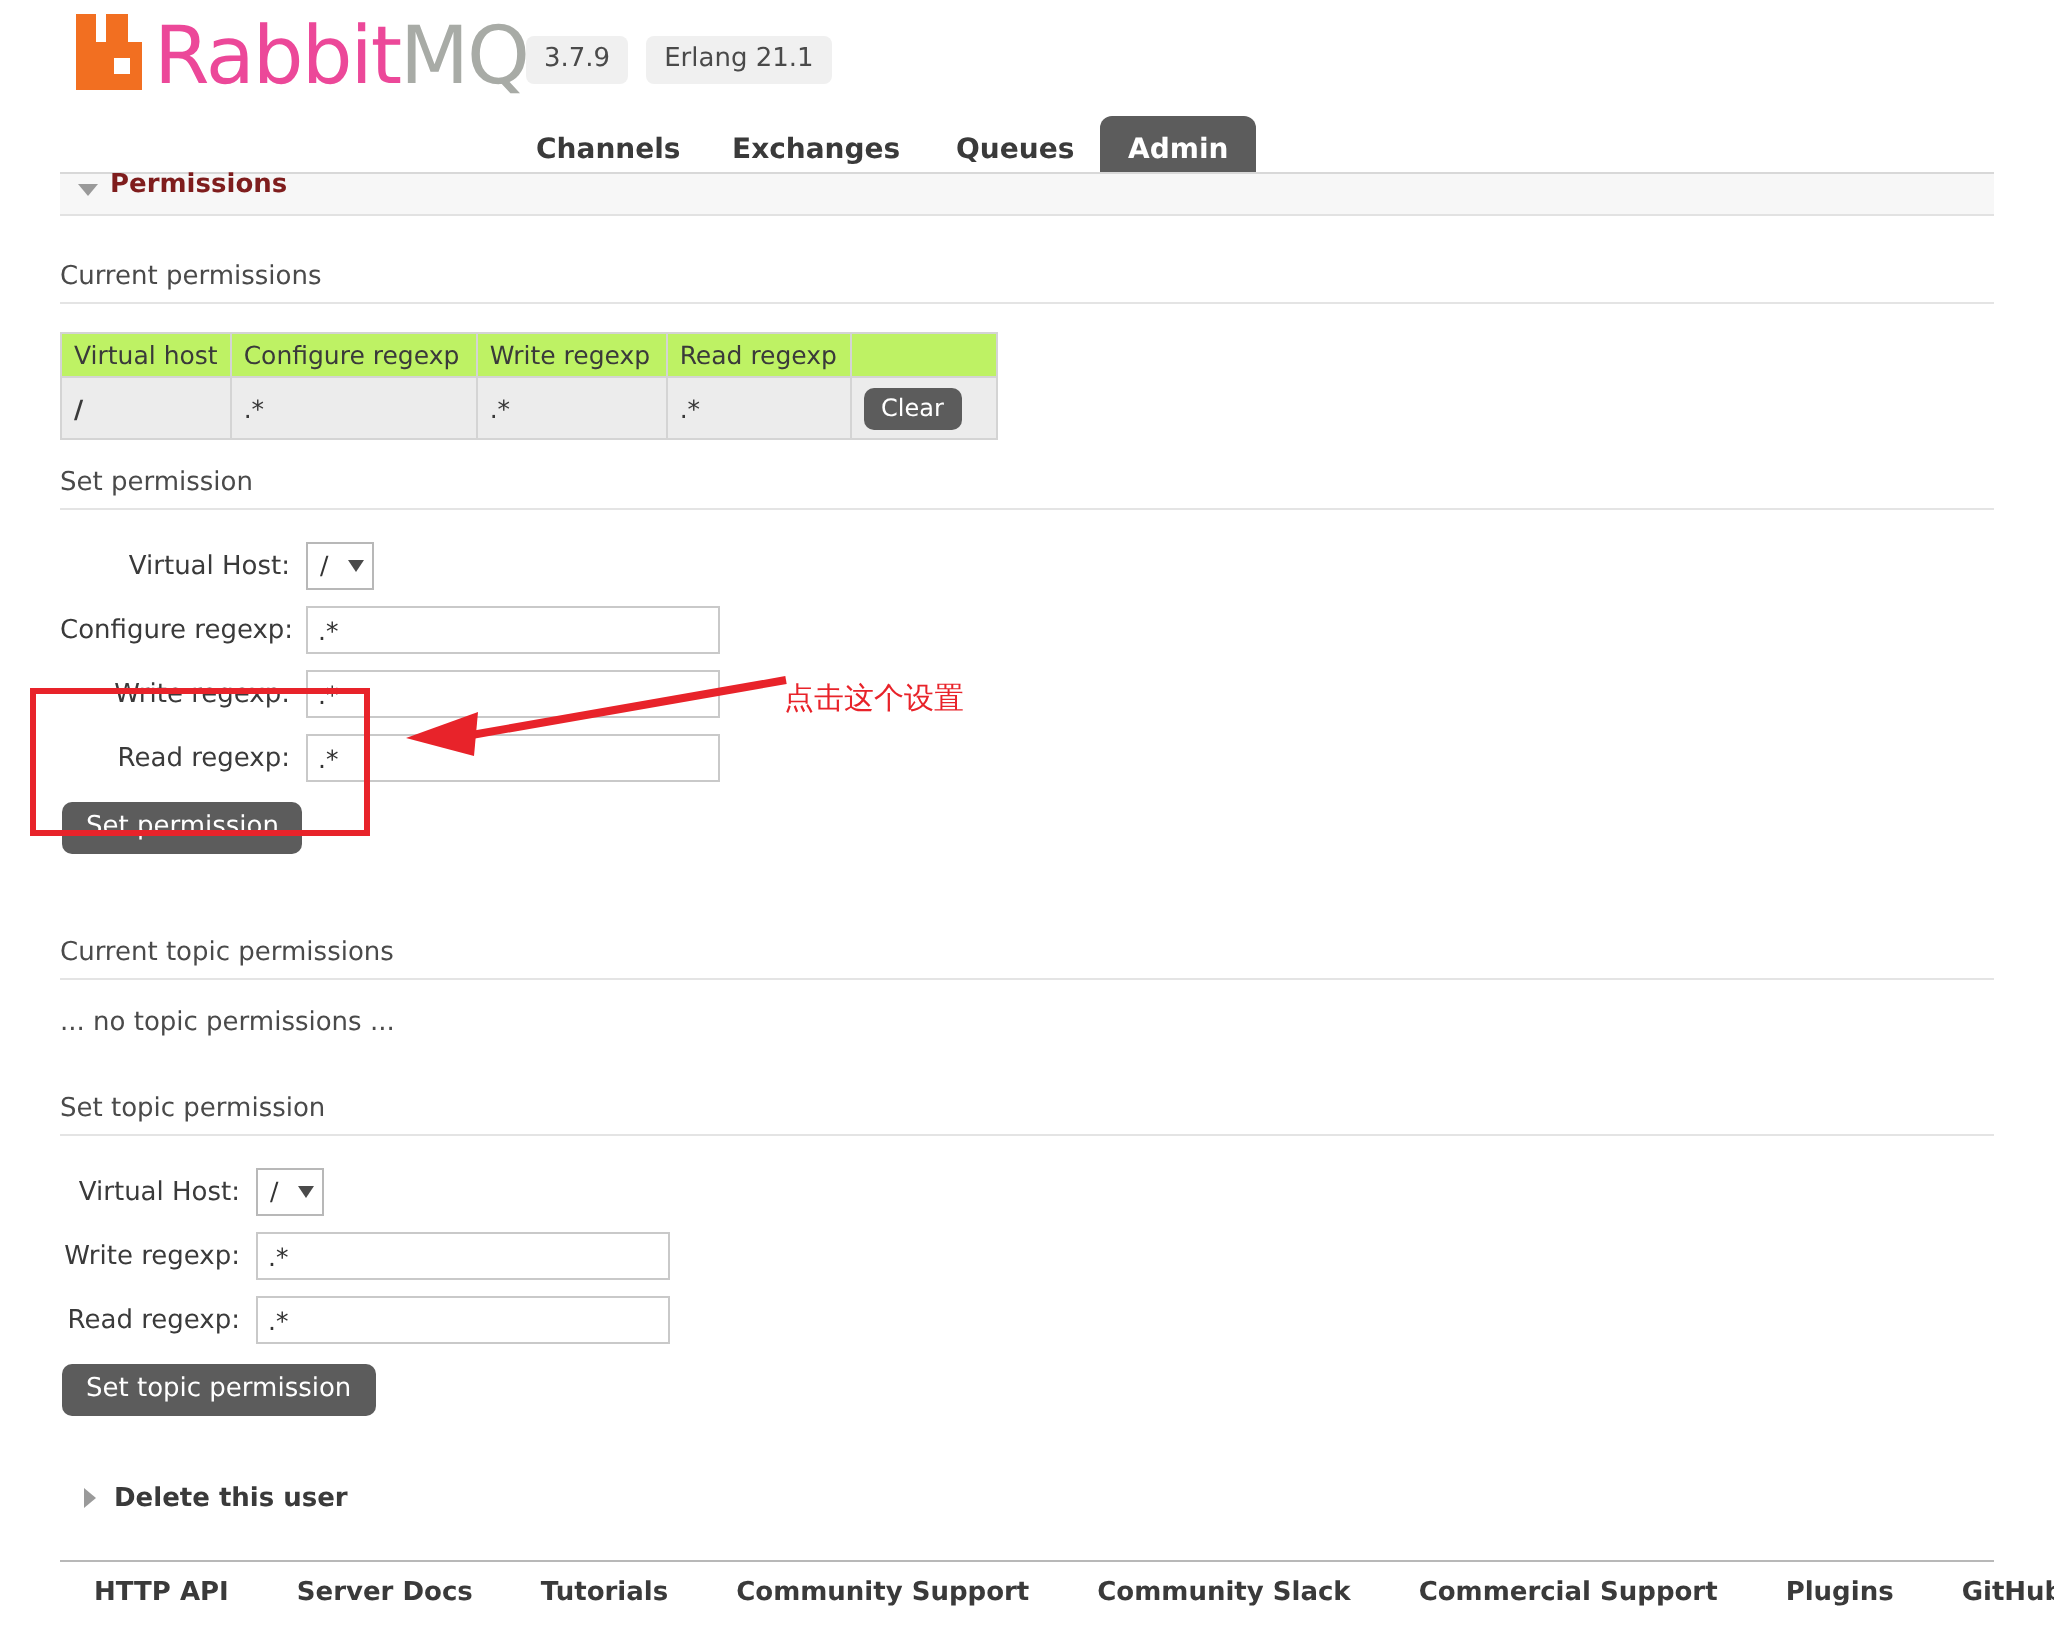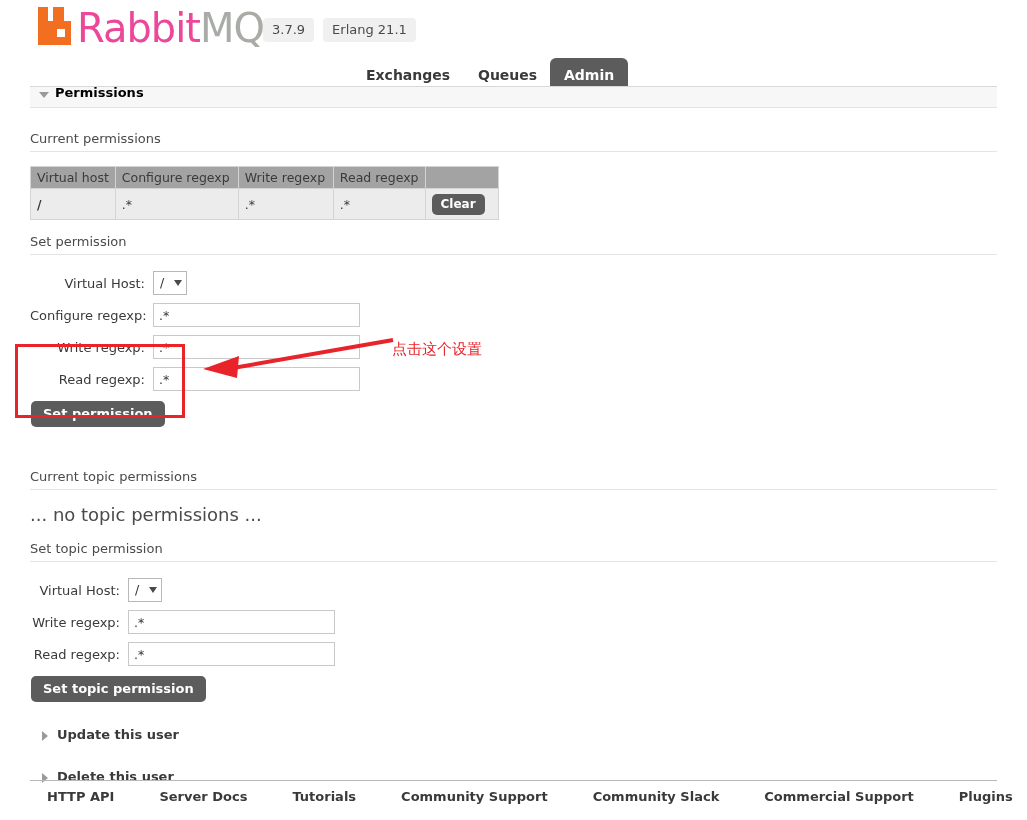--- a/index.html
+++ b/index.html
@@ -138,21 +138,21 @@
     height: 20px;
     margin: 0 30px 0 30px;
     position: relative;
   }
   .section-title {
     position: absolute;
     left: 25px;
     top: -2px;
     font-size: 13px;
     font-weight: bold;
-    color: #000000;
+    color: #7f1d1d;
     font-family: "DejaVu Sans", sans-serif;
     white-space: nowrap;
   }
   .caret-down {
     position: absolute;
     left: 9px;
     top: 5px;
     width: 0; height: 0;
     border-left: 5px solid transparent;
     border-right: 5px solid transparent;
@@ -179,21 +179,21 @@
 
   
   table.perm-table {
     border-collapse: collapse;
     margin: 14px 0 0 30px;
     font-size: 12.5px;
     font-family: "DejaVu Sans", sans-serif;
   }
   table.perm-table th {
     border: 1px solid #d4d4d4;
-    background: #a3a3a3;
+    background: #bef264;
     font-weight: normal;
     color: #3a3a3a;
     text-align: left;
     padding: 3px 6px;
     white-space: nowrap;
   }
   table.perm-table td {
     border: 1px solid #d4d4d4;
     background: #ececec;
     padding: 4px 6px;
@@ -205,21 +205,21 @@
   td.cell-action { background: #ececec; padding: 3px 6px; }
 
   
   .btn {
     display: inline-block;
     background: #5c5c5c;
     color: #ffffff;
     border: none;
     border-radius: 5px;
     font-size: 13px;
-    font-weight: bold;
+    font-weight: normal;
     font-family: "DejaVu Sans", sans-serif;
     padding: 6px 12px 7px 12px;
     cursor: pointer;
     line-height: 1;
   }
   .btn.small { padding: 4px 9px 5px 9px; font-size: 12px; }
 
   
   .form-row {
     display: flex;
@@ -284,21 +284,21 @@
   #footer {
     position: absolute;
     left: 30px;
     top: 780px;
     width: 967px;
     border-top: 1px solid #b8b8b8;
     padding-top: 8px;
   }
   #footer .flinks {
     display: flex;
-    gap: 11px;
+    gap: 0;
   }
   .flink {
     font-size: 13px;
     font-weight: bold;
     color: #3a3a3a;
     font-family: "DejaVu Sans", sans-serif;
     text-decoration: none;
     padding: 0 17px;
     white-space: nowrap;
     cursor: pointer;
@@ -346,20 +346,21 @@
       <div class="lm-dot"></div>
     </div>
     <div class="logo-text"><span class="logo-rabbit">Rabbit</span><span class="logo-mq">MQ</span><span class="logo-tm">™</span></div>
   </div>
   <div id="versions">
     <span class="badge">3.7.9</span><span class="badge">Erlang 21.1</span>
   </div>
 </div>
 
 <div id="nav">
+  <div class="tab" style="left:254px;">Channels</div>
   <div class="tab" style="left:352px;">Exchanges</div>
   <div class="tab" style="left:464px;">Queues</div>
   <div class="tab active" style="left:550px;">Admin</div>
 </div>
 
 <div id="content">
 
   <div class="section-band">
     <div class="caret-down"></div>
     <div class="section-title">Permissions</div>
@@ -417,21 +418,21 @@
     <div style="margin-top:10px; margin-left:1px;">
       <span class="btn">Set permission</span>
     </div>
   </div>
 
   <div style="height:19px;"></div>
 
   <div style="height:23px;"></div>
   <div class="subhead">Current topic permissions</div>
 
-  <div style="margin:14px 30px 4px 30px; font-size:18px; color:#4a4a4a; font-family:'DejaVu Sans',sans-serif;">... no topic permissions ...</div>
+  <div style="margin:14px 30px 16px 30px; font-size:13px; color:#4a4a4a; font-family:'DejaVu Sans',sans-serif;">... no topic permissions ...</div>
 
   <div style="height:12px;"></div>
   <div class="subhead">Set topic permission</div>
 
   <div style="margin-left:30px; margin-top:16px;">
     <div class="form-row">
       <div class="form-label" style="width:90px;">Virtual Host:</div>
       <div class="select-box" style="width:22px;">
         <span>/</span>
         <span class="sel-arrow"></span>
@@ -444,23 +445,20 @@
     <div class="form-row">
       <div class="form-label" style="width:90px;">Read regexp:</div>
       <input class="text-input" style="width: 195px;" value=".*">
     </div>
     <div style="margin-top:10px; margin-left:1px;">
       <span class="btn">Set topic permission</span>
     </div>
   </div>
 
   <div style="height:16px;"></div>
-  <div class="collapsed-row">
-    <span class="caret-right"></span><span>Update this user</span>
-  </div>
   <div style="height:9px;"></div>
   <div class="collapsed-row">
     <span class="caret-right"></span><span>Delete this user</span>
   </div>
 </div>
 
 <div id="footer">
   <div class="flinks">
     <a class="flink">HTTP API</a>
     <a class="flink">Server Docs</a>

